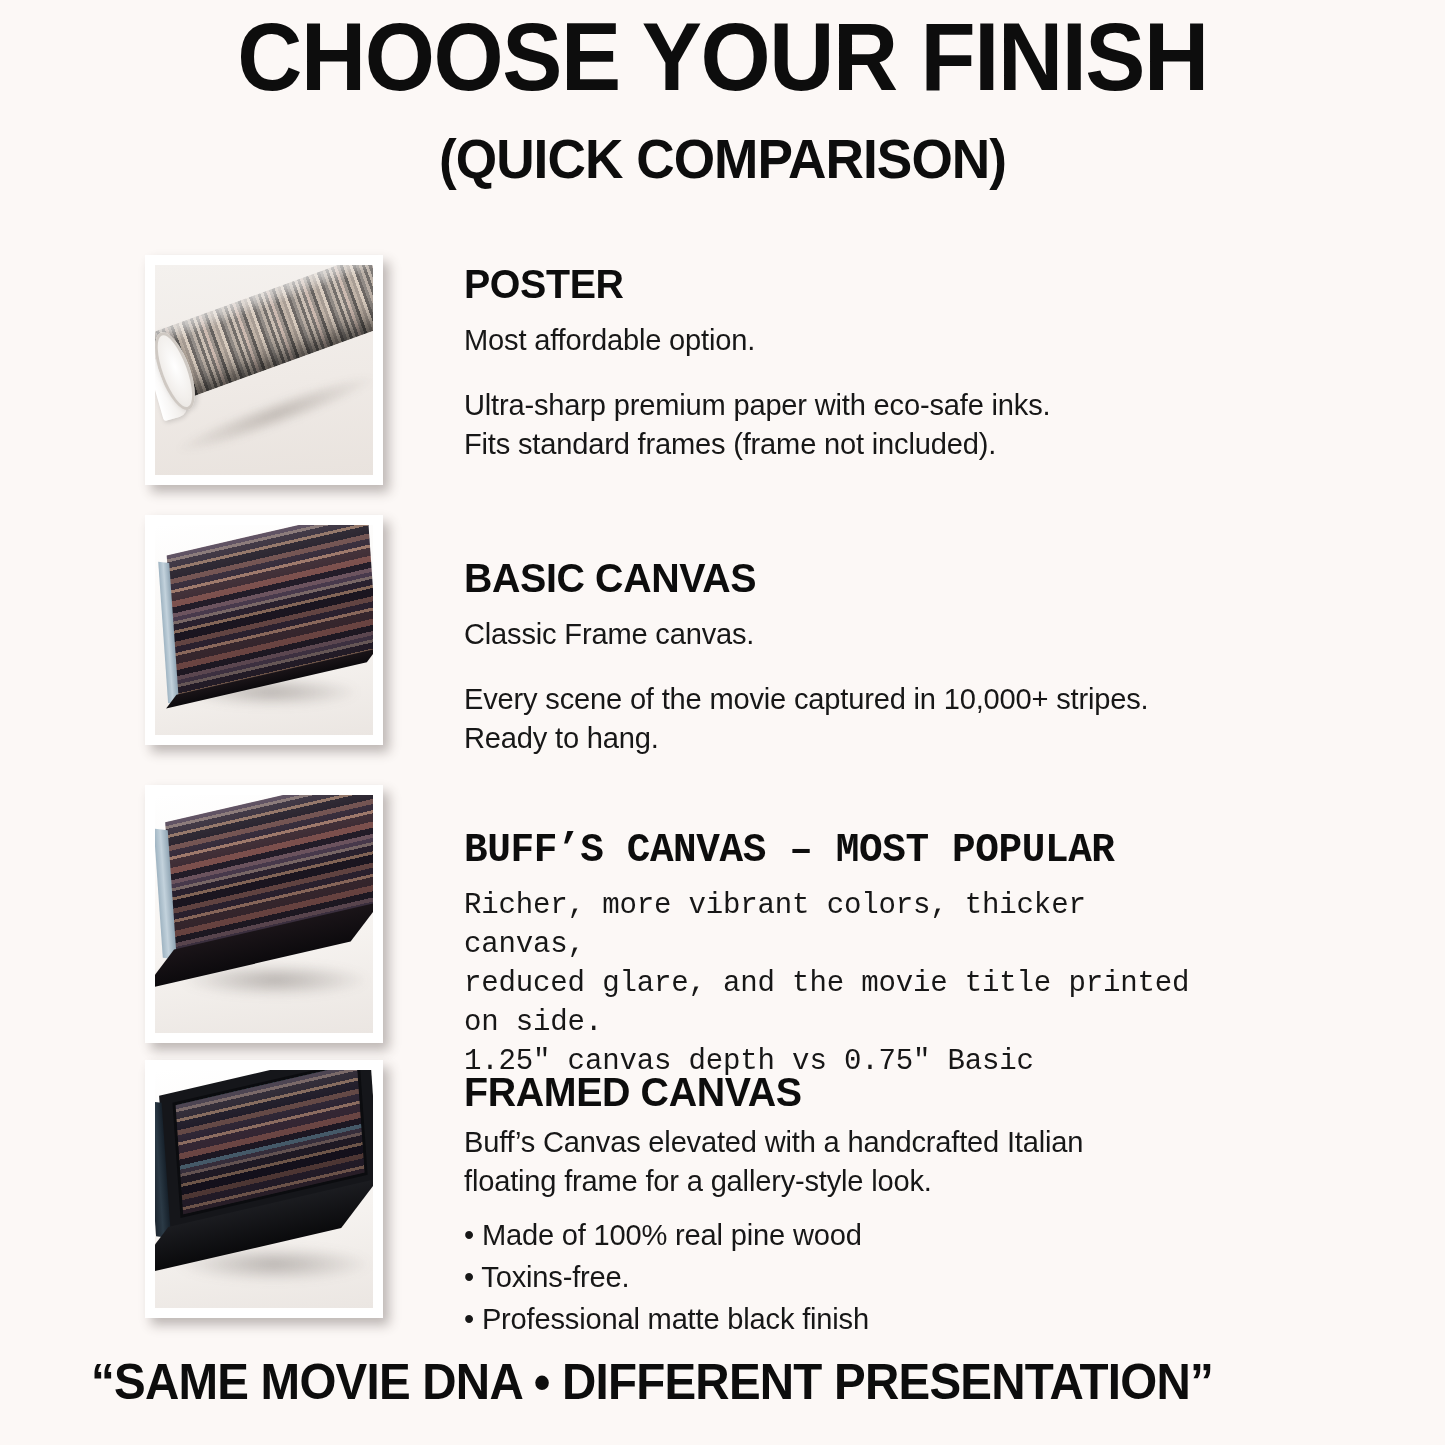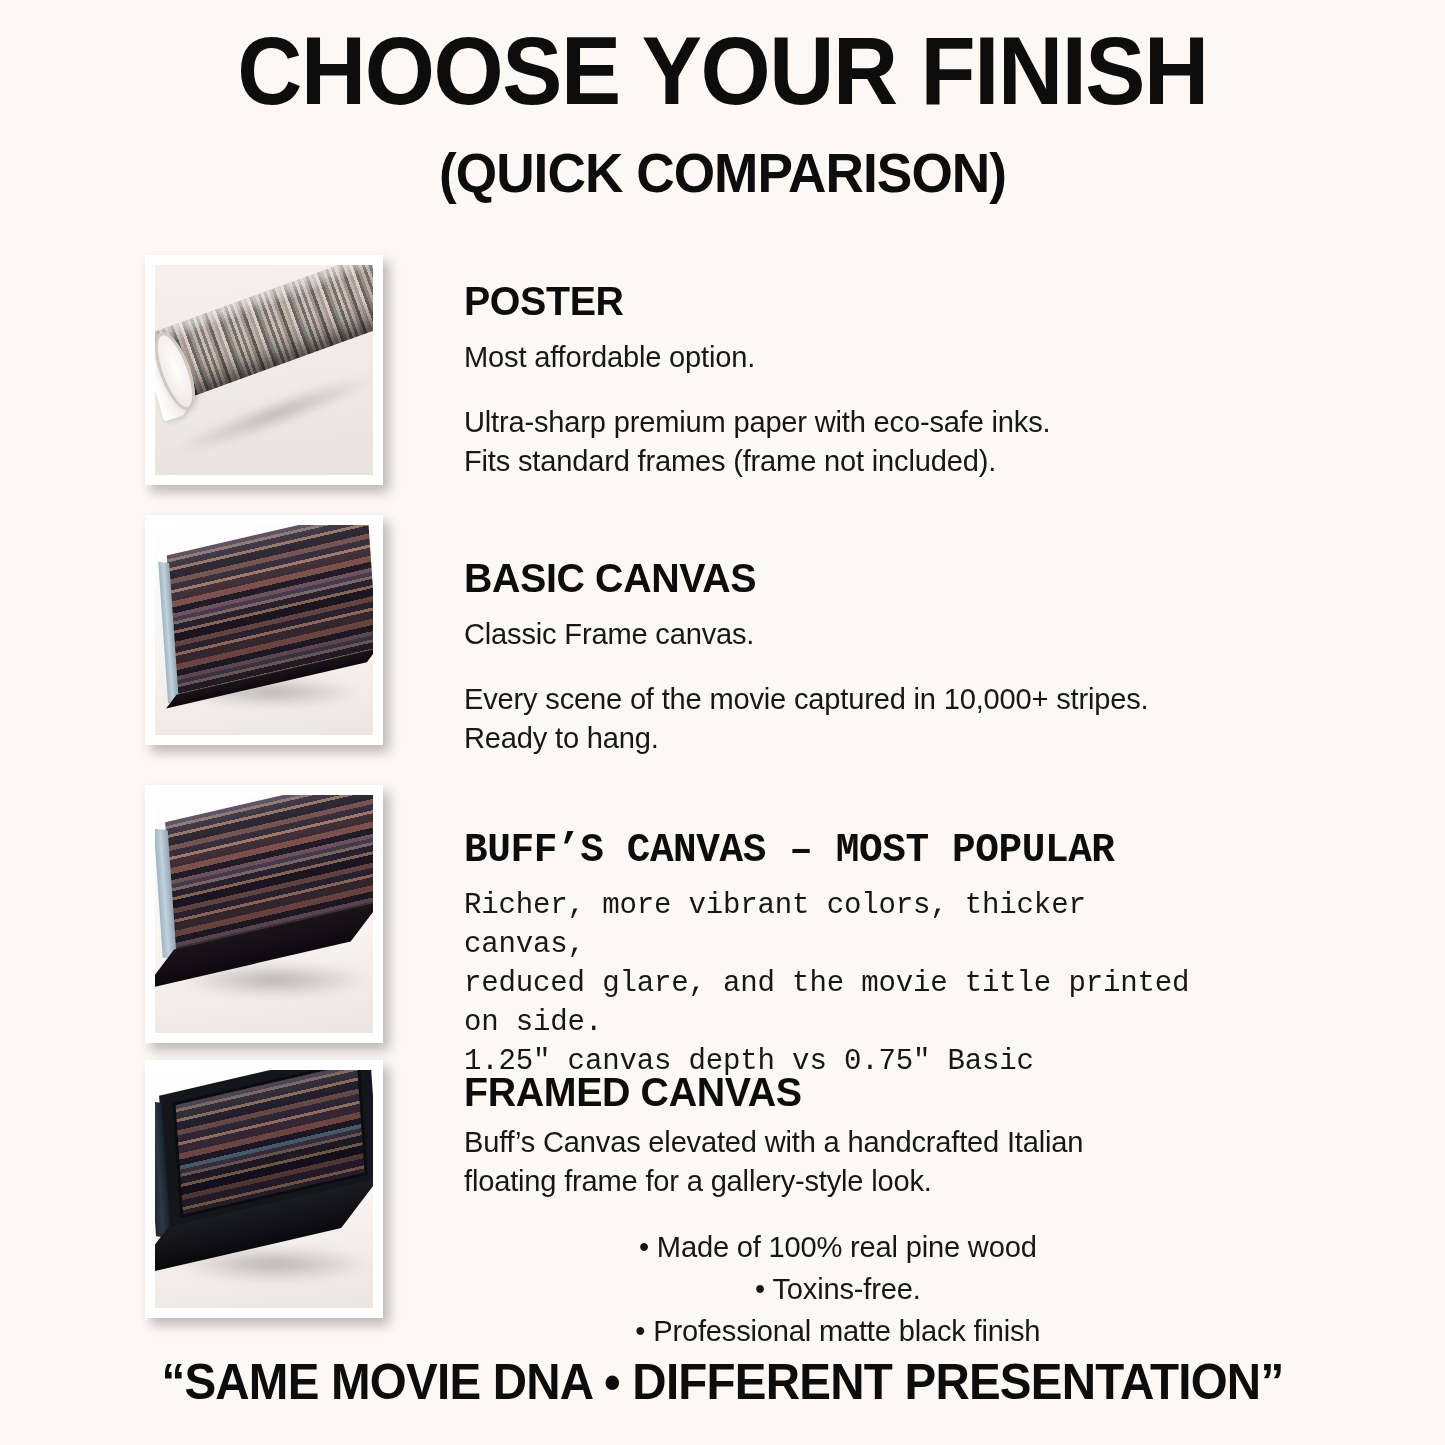--- a/index.html
+++ b/index.html
@@ -7,21 +7,21 @@
     width:1445px;height:1445px;
     background:#fcf8f6;
     font-family:"Liberation Sans","DejaVu Sans",sans-serif;
     color:#111111;
     overflow:hidden;
     position:relative;
   }
   .page{position:relative;width:1445px;height:1445px;}
 
   
-  .header{padding-top:22px;text-align:center;}
+  .header{padding-top:8px;text-align:center;}
   .title{
     font-size:97px;line-height:1.0;font-weight:700;
     letter-spacing:-1.5px;color:#0d0d0d;
     transform:scaleX(0.93);transform-origin:center;
     margin:0;
   }
   .subtitle{
     font-size:56px;line-height:1.0;font-weight:700;
     letter-spacing:-1px;color:#0d0d0d;
     transform:scaleX(0.95);transform-origin:center;
@@ -203,35 +203,35 @@
     transform:scaleX(0.96);transform-origin:left center;
   }
   .body{
     font-size:30px;line-height:1.30;color:#171717;margin:0;
     font-weight:400;letter-spacing:-0.2px;
     transform:scaleX(0.97);transform-origin:left center;
   }
   .gap-sm{height:14px;}
   .gap-md{height:26px;}
   .gap-xs{height:8px;}
-  .bullets{margin:12px;padding:0;list-style:none;text-align:center;}
+  .bullets{margin:0;padding:0;list-style:none;}
   .bullets li{
     font-size:30px;line-height:1.40;color:#171717;letter-spacing:-0.2px;
     transform:scaleX(0.97);transform-origin:left center;
   }
 
   
-  .row-1 .txt{top:25px;}
+  .row-1 .txt{top:8px;}
   .row-2 .txt{top:42px;}
   .row-3 .txt{top:44px;font-family:Liberation Mono, monospace;}
   .row-4 .txt{top:11px;}
 
   
   .footer{
-    position:absolute;left:12px;bottom:34px;width:1304px;text-align:right;
+    position:absolute;left:0;bottom:34px;width:1304px;text-align:center;
   }
   .footer-text{
     font-size:50px;font-weight:700;letter-spacing:-0.8px;color:#0d0d0d;
     transform:scaleX(0.95);transform-origin:center;
     margin:0;
   }
 </style>
 </head>
 <body>
 

